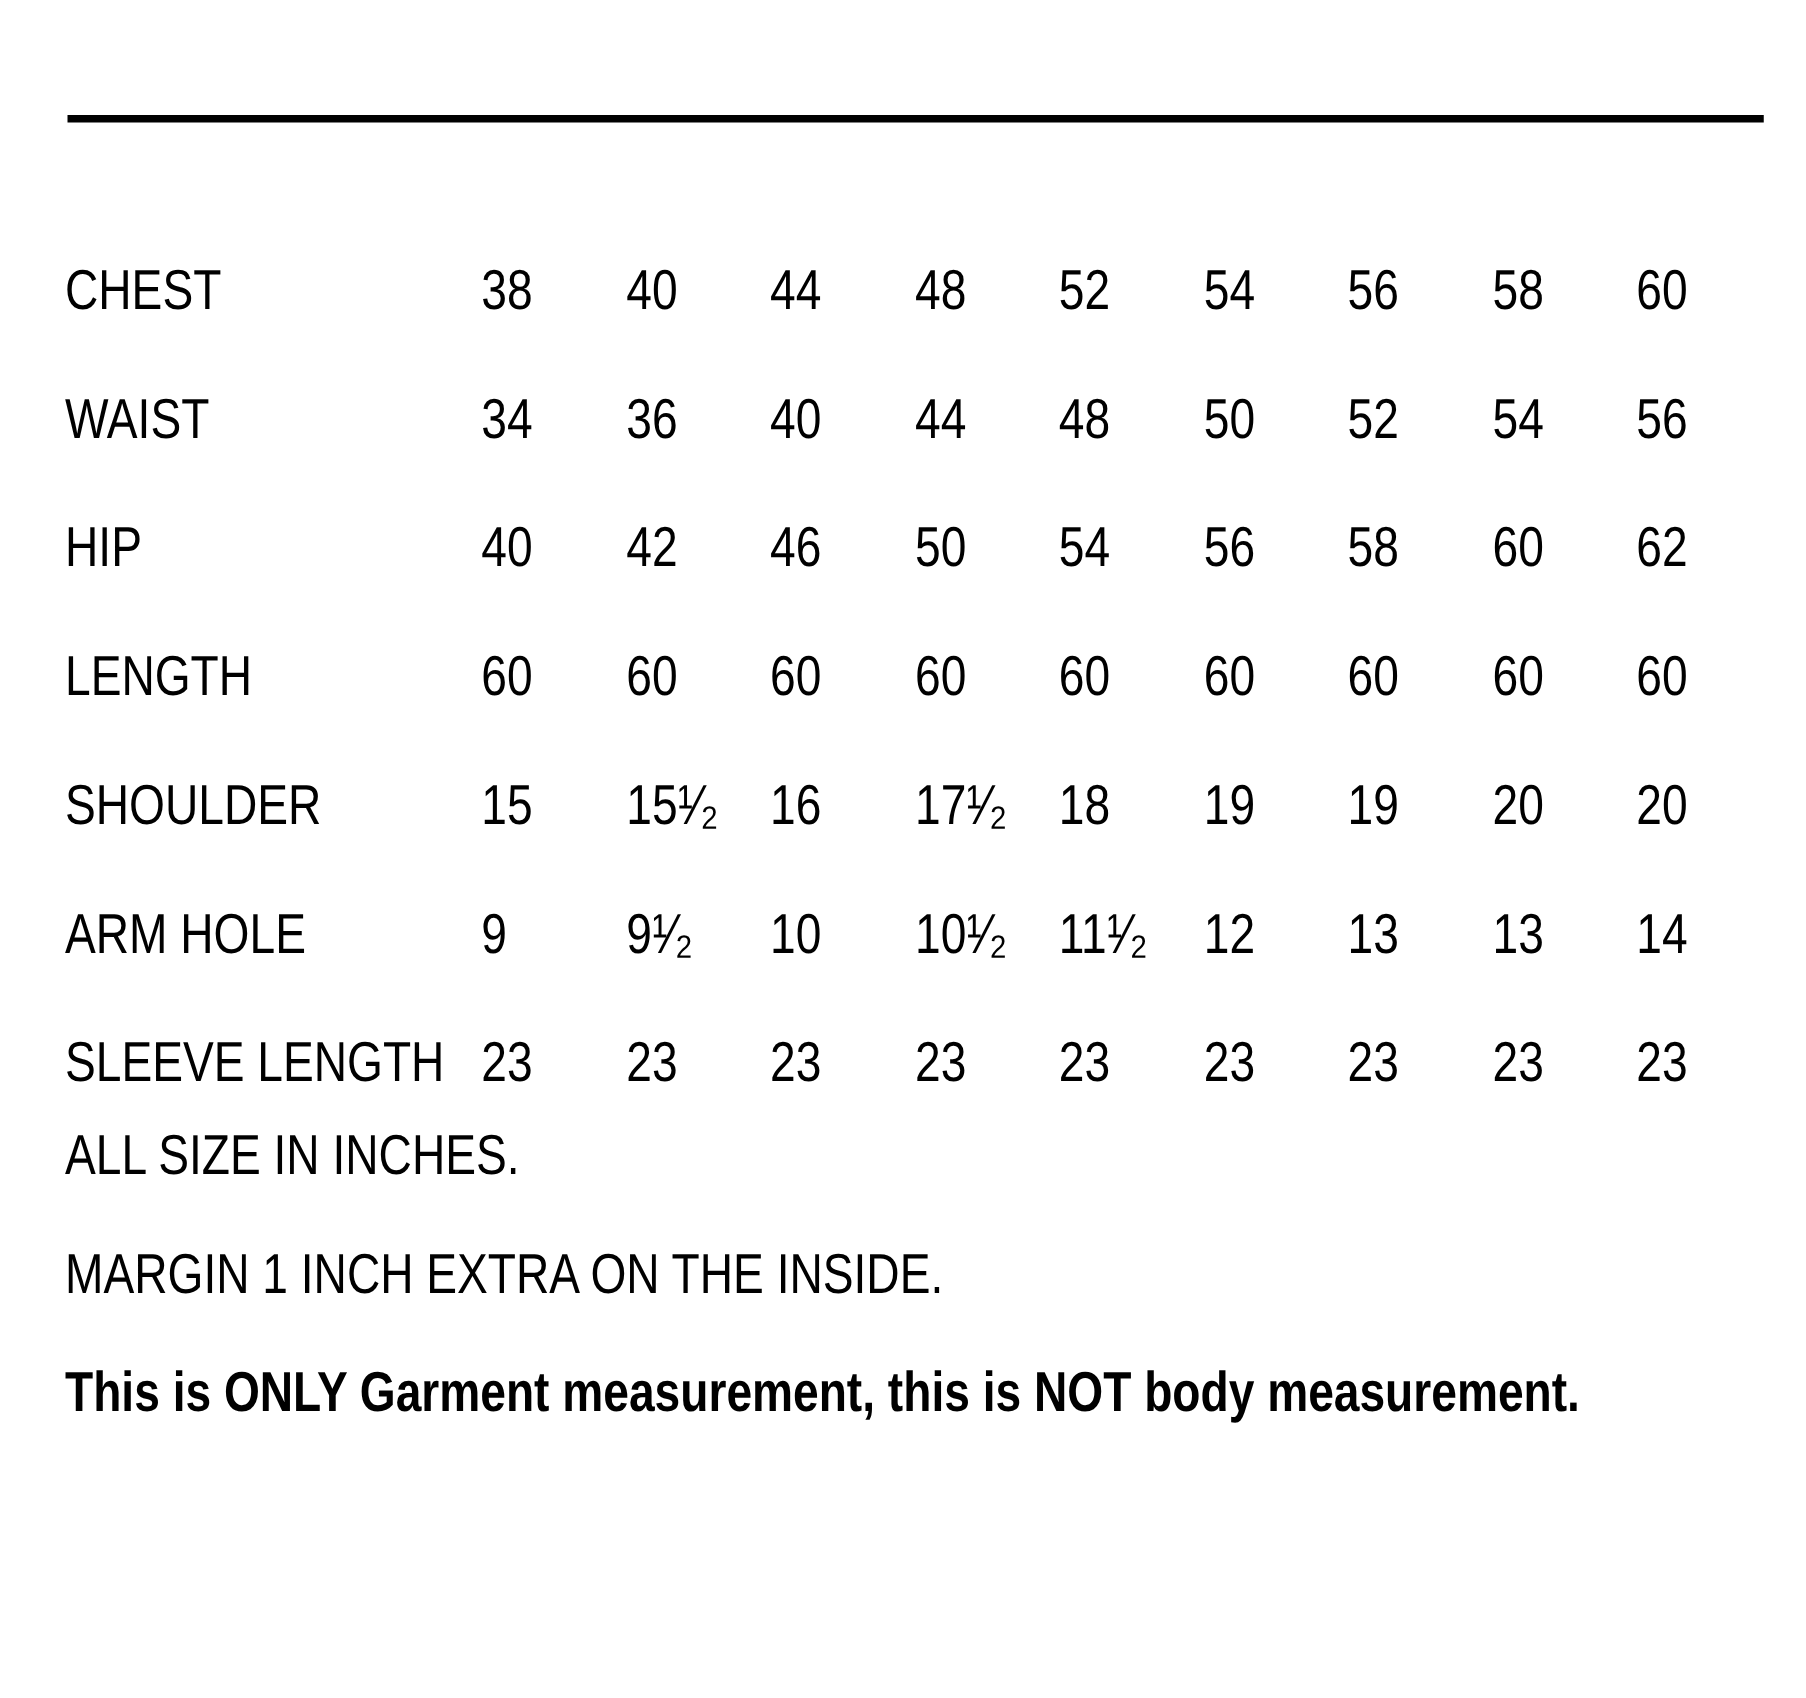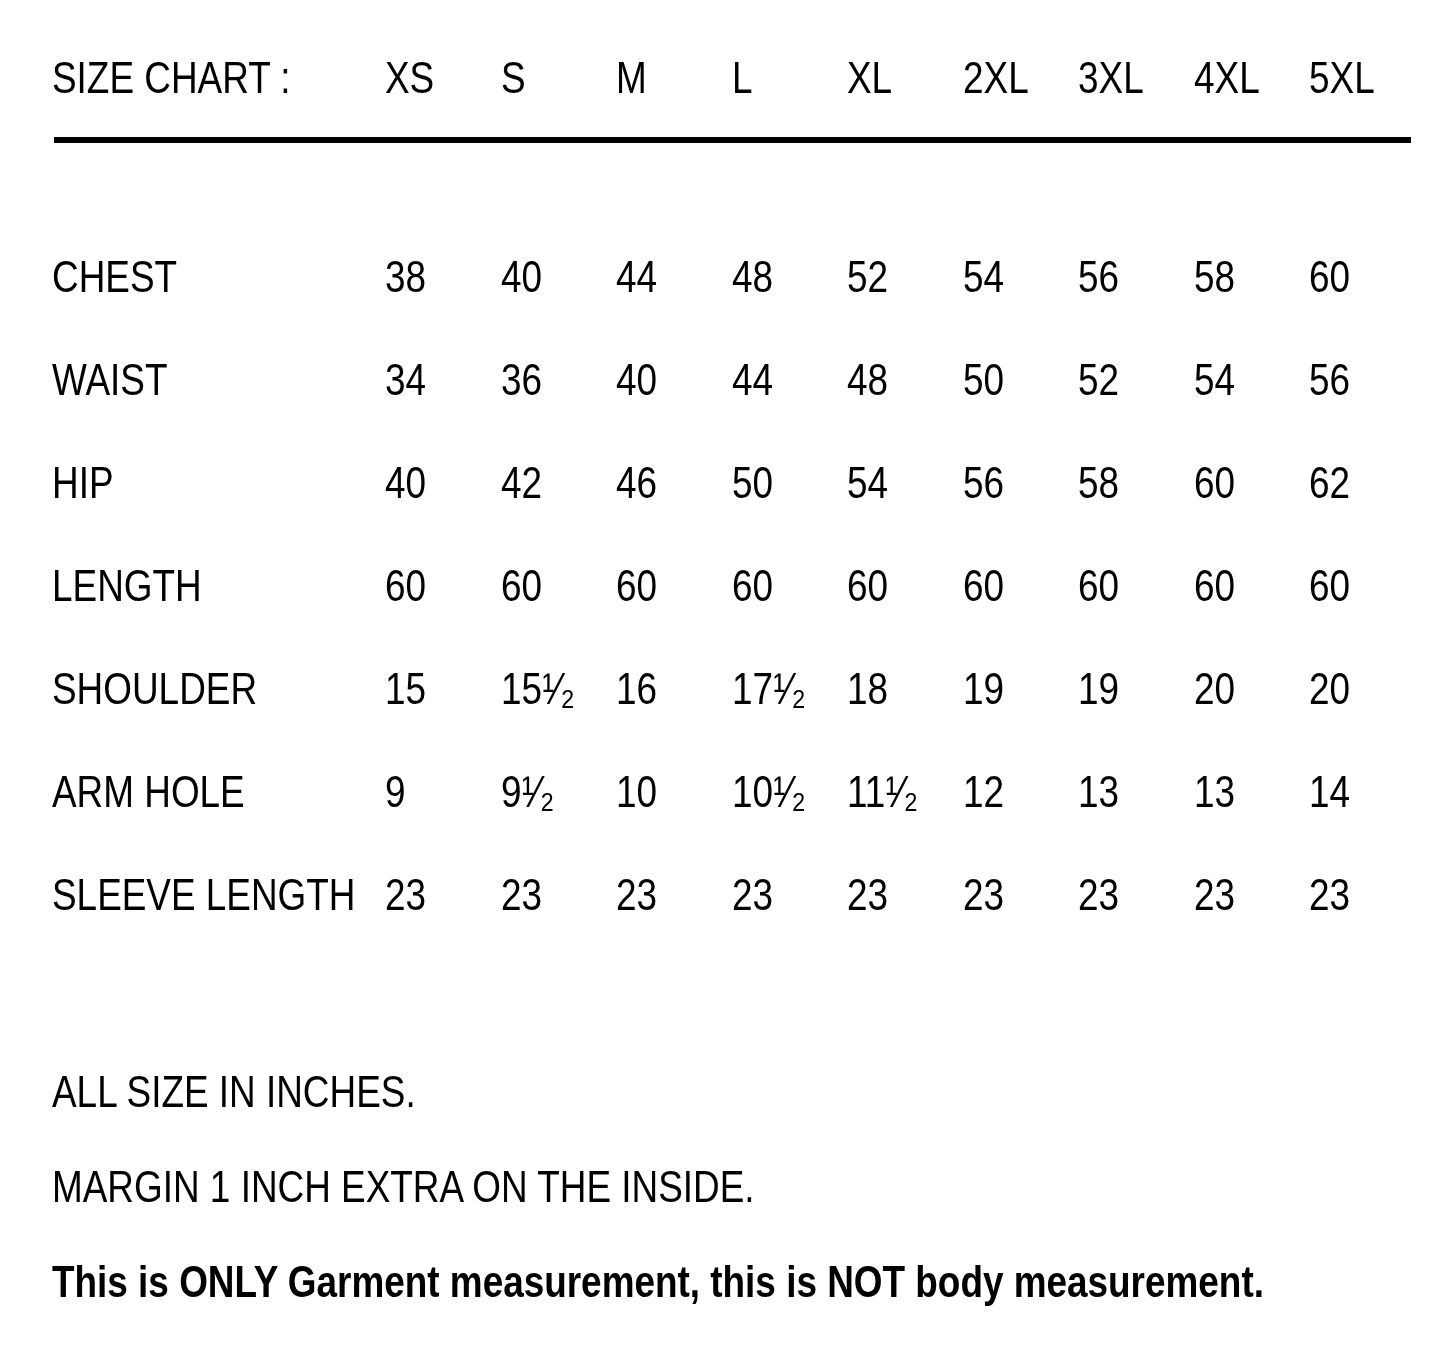--- a/index.html
+++ b/index.html
@@ -11,45 +11,33 @@
   }
   .sheet{box-sizing:border-box;width:1445px;height:1358px;padding:55px 18px 0 52px}
   .grid-row{display:grid;grid-template-columns:333px repeat(9,115.5px);align-items:center}
   .cell{
     font-size:45px;line-height:45px;white-space:nowrap;
     transform:scaleX(0.82);transform-origin:left center;
   }
   .divider{width:1357px;margin:37px 0 0 2px;border-top:6px solid #000}
   .rows{margin-top:82px}
   .rows .grid-row{height:103px}
-  .notes{margin-top:123px}
+  .notes{}
   .note{
     font-size:45px;line-height:45px;white-space:nowrap;margin-top:50px;
     transform:scaleX(0.82);transform-origin:left center;
   }
   .note:first-child{margin-top:0}
   .note.bold{font-weight:bold}
 </style>
 </head>
 <body>
 
 <div class="sheet">
 
-  <div class="grid-row header">
-    <div class="cell">SIZE CHART :</div>
-    <div class="cell">XS</div>
-    <div class="cell">S</div>
-    <div class="cell">M</div>
-    <div class="cell">L</div>
-    <div class="cell">XL</div>
-    <div class="cell">2XL</div>
-    <div class="cell">3XL</div>
-    <div class="cell">4XL</div>
-    <div class="cell">5XL</div>
-  </div>
 
   <div class="divider"></div>
 
   <div class="rows">
 
     <div class="grid-row">
       <div class="cell">CHEST</div>
       <div class="cell">38</div>
       <div class="cell">40</div>
       <div class="cell">44</div>

